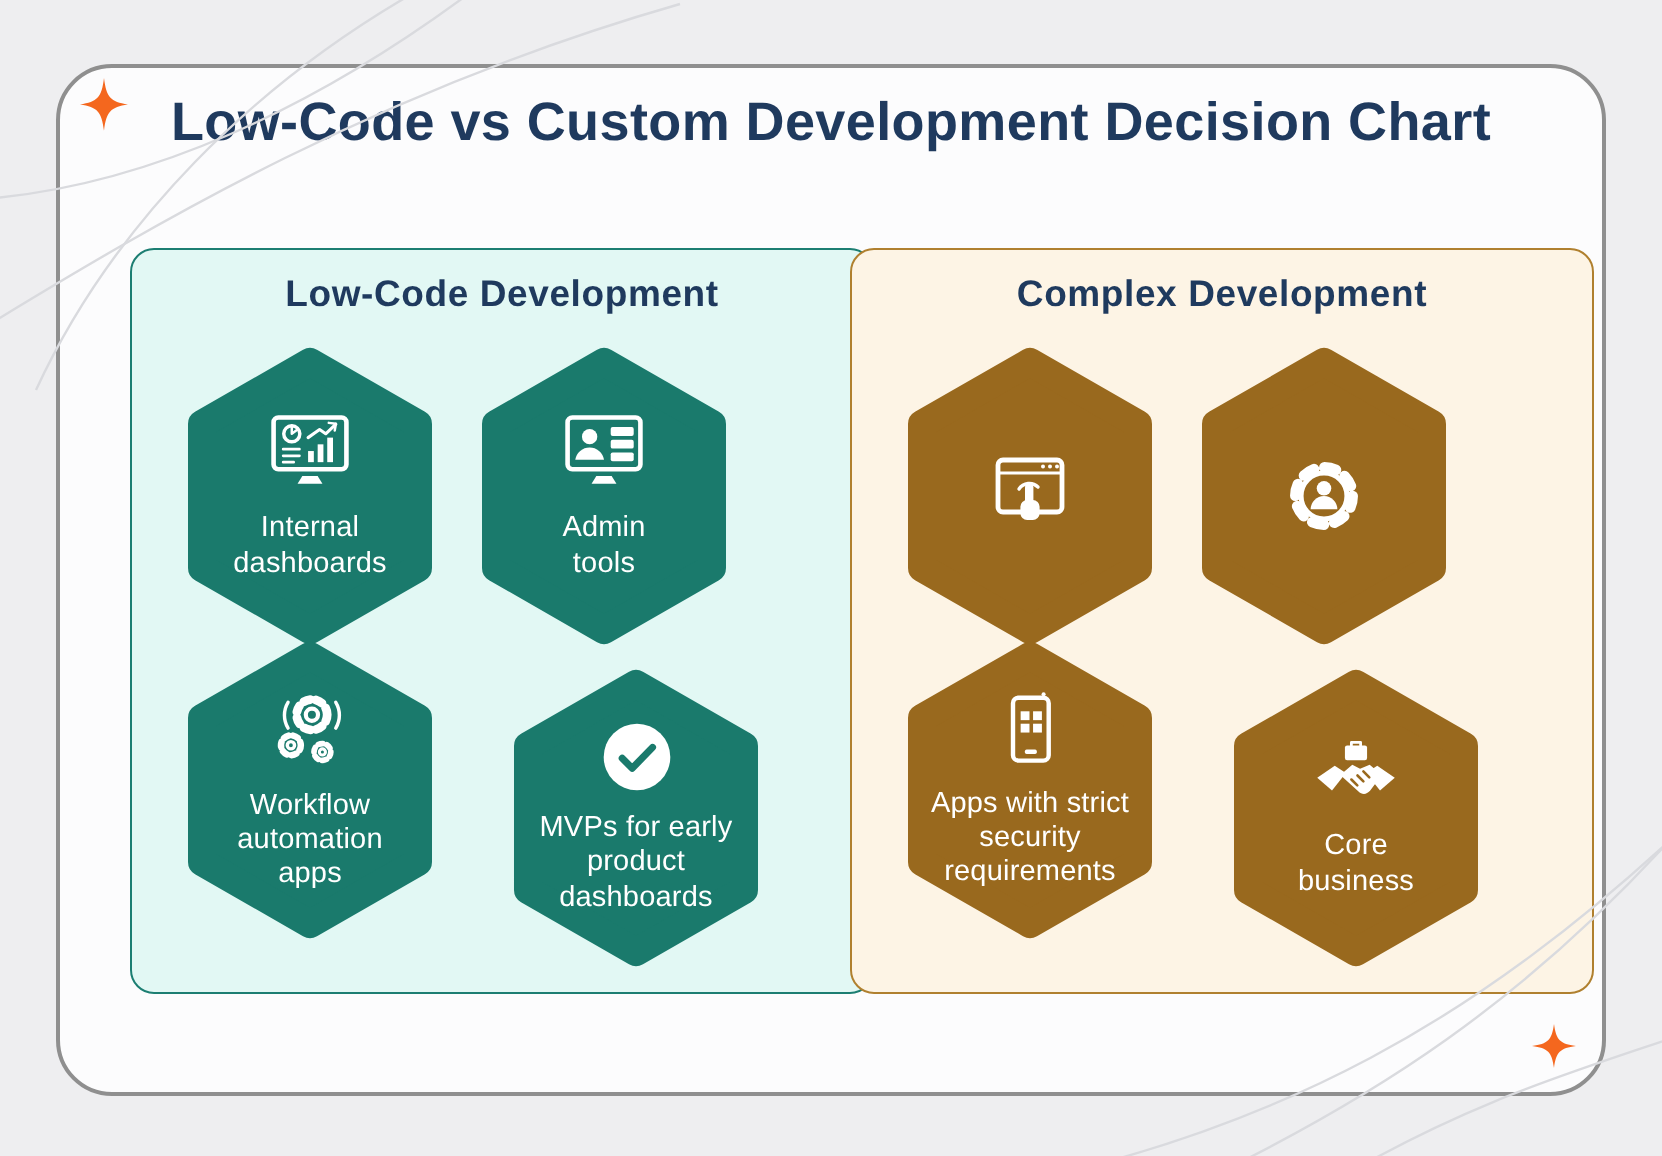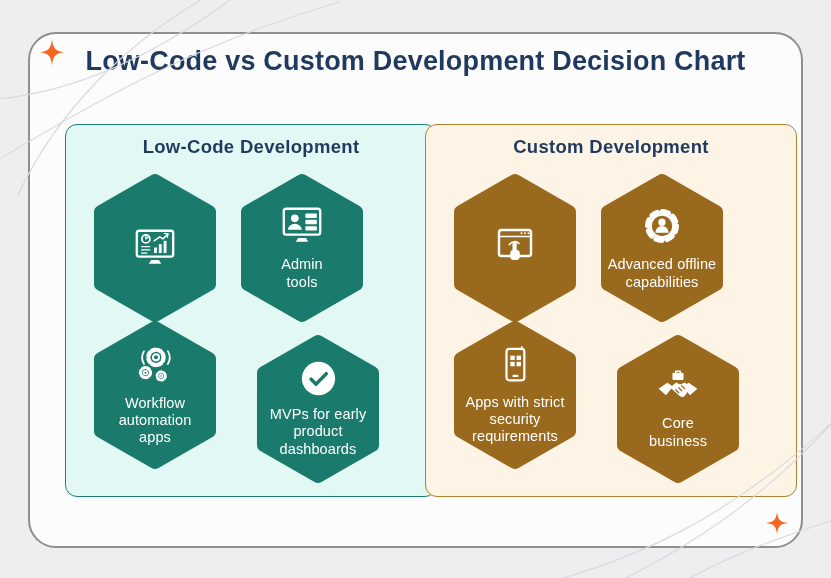--- a/index.html
+++ b/index.html
@@ -66,20 +66,22 @@
           <circle class="st" cx="14.5" cy="11.5" r="4.2" stroke-width="1.8"></circle>
           <path class="st" d="M14.5 7.3 v4.2 l3 -2.2" stroke-width="1.3"></path>
           <path class="st" d="M10 19.5 h8.5 M10 23 h8.5 M10 26.3 h5.5" stroke-width="1.4"></path>
           <rect class="fw" x="23" y="20.5" width="3" height="5.8"></rect>
           <rect class="fw" x="28" y="17" width="3" height="9.3"></rect>
           <rect class="fw" x="33" y="13.5" width="3" height="12.8"></rect>
           <path class="st" d="M23 13.5 l6 -4.2 l3.2 2.2 l5.3 -5" stroke-width="1.6"></path>
           <path class="st" d="M33.8 5.8 l3.7 .5 -.6 3.5" stroke-width="1.3"></path>
           <path class="fw" d="M20 33.5 h8 l2.5 4 h-13 z"></path>
         </svg>
+        <div class="hex-label">Internal
+dashboards</div>
       </div>
     </div>
 
     <div class="hex hex-pos-2">
       <svg class="hex-bg hex-teal" viewBox="0 0 132 150">
           <polygon points="66,8 120,39 120,111 66,142 12,111 12,39"></polygon>
         </svg>
       <div class="hex-content">
         <svg class="icon" width="46" height="42" viewBox="0 0 48 42">
           <rect class="st" x="5" y="3" width="38" height="27" rx="2.5" stroke-width="2.4"></rect>
@@ -126,21 +128,21 @@
           <path class="check-stroke" d="M12 20.7 l5.4 5.4 L28.4 14.8"></path>
         </svg>
         <div class="hex-label">MVPs for early
 product
 dashboards</div>
       </div>
     </div>
   </div>
 
   <div class="panel panel-right">
-    <div class="panel-title">Custom Development</div>
+    <div class="panel-title">Complex Development</div>
 
     <div class="hex hex-pos-1">
       <svg class="hex-bg hex-brown" viewBox="0 0 132 150">
           <polygon points="66,8 120,39 120,111 66,142 12,111 12,39"></polygon>
         </svg>
       <div class="hex-content">
         <svg class="icon" width="44" height="42" viewBox="0 0 44 42">
           <rect class="st" x="6" y="3" width="32" height="26" rx="2.5" stroke-width="2.4"></rect>
           <path class="st" d="M6 9.5 h32" stroke-width="1.5"></path>
           <circle class="fw" cx="28.5" cy="6.3" r="1"></circle>
@@ -157,22 +159,20 @@
       <svg class="hex-bg hex-brown" viewBox="0 0 132 150">
           <polygon points="66,8 120,39 120,111 66,142 12,111 12,39"></polygon>
         </svg>
       <div class="hex-content">
         <svg class="icon" width="42" height="42" viewBox="0 0 44 44">
           <circle class="st" cx="22" cy="22" r="15" stroke-width="5.6" stroke-dasharray="6.2 5.6"></circle>
           <circle class="st" cx="22" cy="22" r="12" stroke-width="2.6"></circle>
           <circle class="fw" cx="22" cy="18" r="3.8"></circle>
           <path class="fw" d="M15 29 a7 7 0 0 1 14 0 z"></path>
         </svg>
-        <div class="hex-label">Advanced offline
-capabilities</div>
       </div>
     </div>
 
     <div class="hex hex-pos-3">
       <svg class="hex-bg hex-brown" viewBox="0 0 132 150">
           <polygon points="66,8 120,39 120,111 66,142 12,111 12,39"></polygon>
         </svg>
       <div class="hex-content">
         <svg class="icon" width="34" height="40" viewBox="0 0 40 46">
           <rect class="st" x="10" y="4" width="21" height="37" rx="3.2" stroke-width="2.6"></rect>

